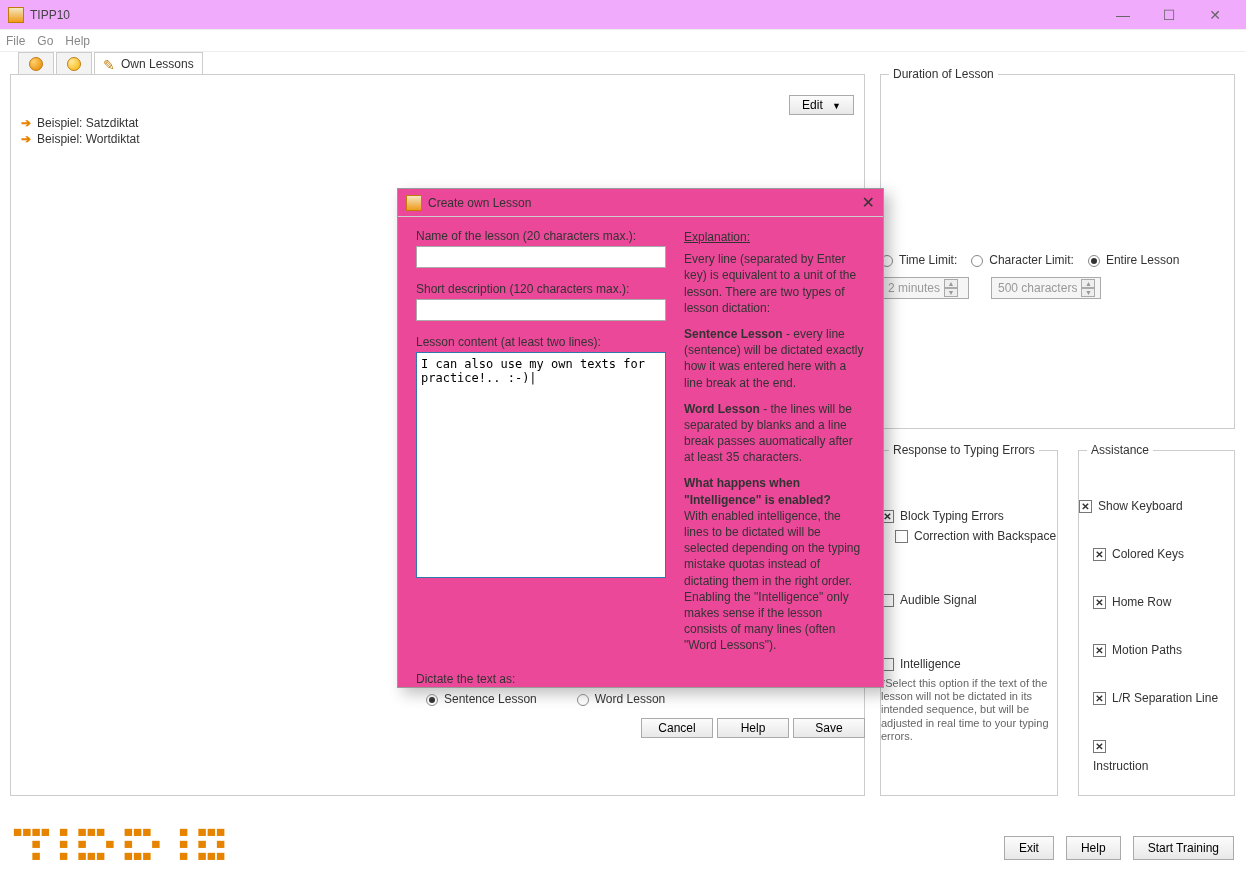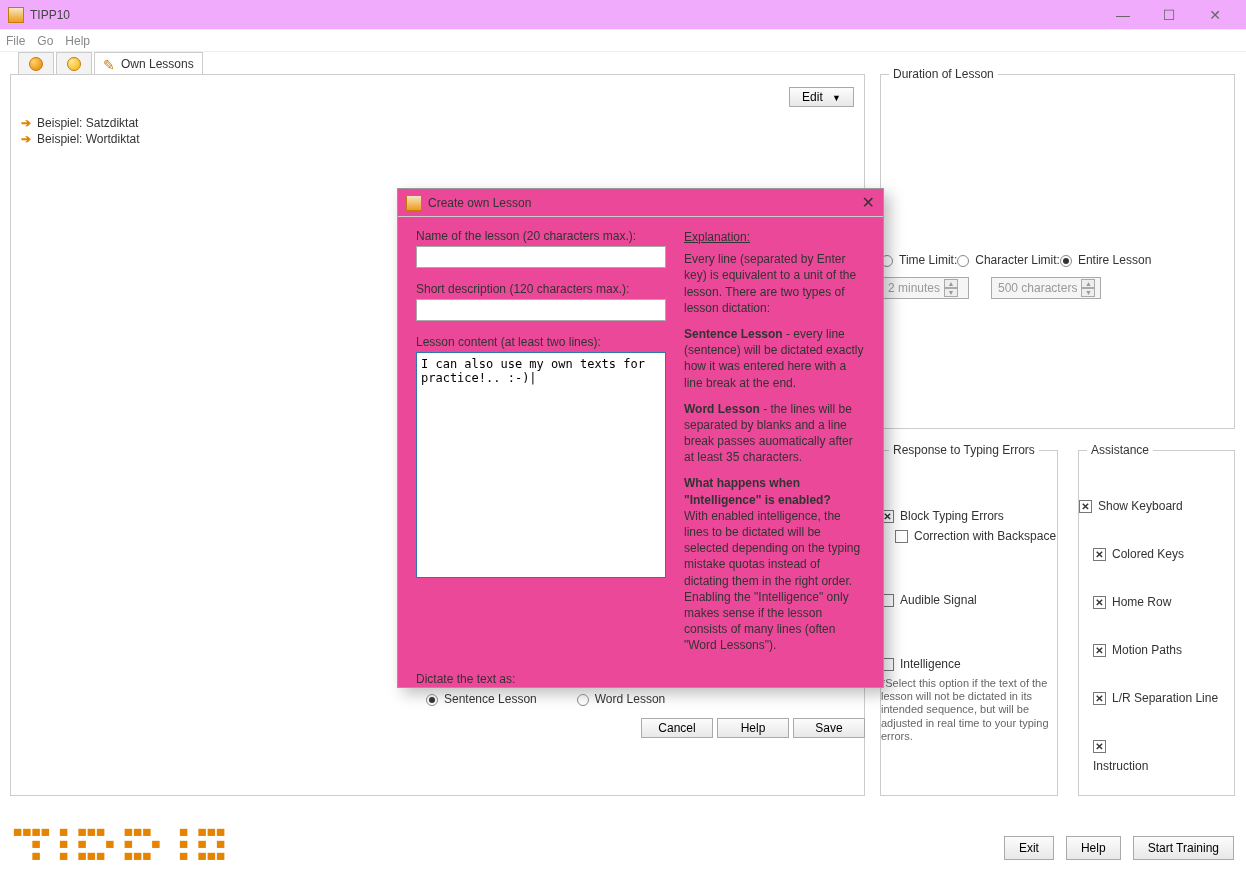--- a/index.html
+++ b/index.html
@@ -76,21 +76,21 @@
 .tab .pencil::before {
   content: "✎"; font-size: 14px; color: #c27a0a;
 }
 .tab .ticon {
   width: 14px; height: 14px; border-radius: 50%;
   background: radial-gradient(circle at 30% 30%, #ffd36b, #e68400);
   border: 1px solid #c27a0a;
 }
 
 .edit-btn-wrap {
-  position: absolute; right: 10px; top: 12px;
+  position: absolute; right: 10px; top: 20px;
 }
 .btn {
   border: 1px solid #aaa;
   background: linear-gradient(#fcfcfc, #e8e8e8);
   padding: 2px 12px;
   font-size: 12px;
   cursor: default;
 }
 .btn .caret { margin-left: 6px; font-size: 9px; }
 
@@ -119,21 +119,21 @@
   top: -8px; left: 8px;
   background: #fff;
   padding: 0 4px;
   font-size: 12px;
   color: #333;
 }
 .duration-fs { left: 880px; top: 22px; width: 355px; height: 355px; }
 .response-fs { left: 880px; top: 398px; width: 178px; height: 346px; }
 .assist-fs   { left: 1078px; top: 398px; width: 157px; height: 346px; }
 
-.radio-row { display: flex; margin-top: 148px; margin-bottom: 10px; }
+.radio-row { display: flex; gap: 14px; margin-top: 148px; margin-bottom: 10px; }
 .rlabel { display: flex; align-items: flex-start; gap: 6px; }
 .rdot {
   width: 12px; height: 12px; border: 1px solid #888; border-radius: 50%;
   display: inline-flex; align-items: center; justify-content: center;
   margin-top: 2px;
   flex-shrink: 0;
 }
 .rdot.checked::after {
   content: ""; width: 6px; height: 6px; background: #333; border-radius: 50%;
 }

